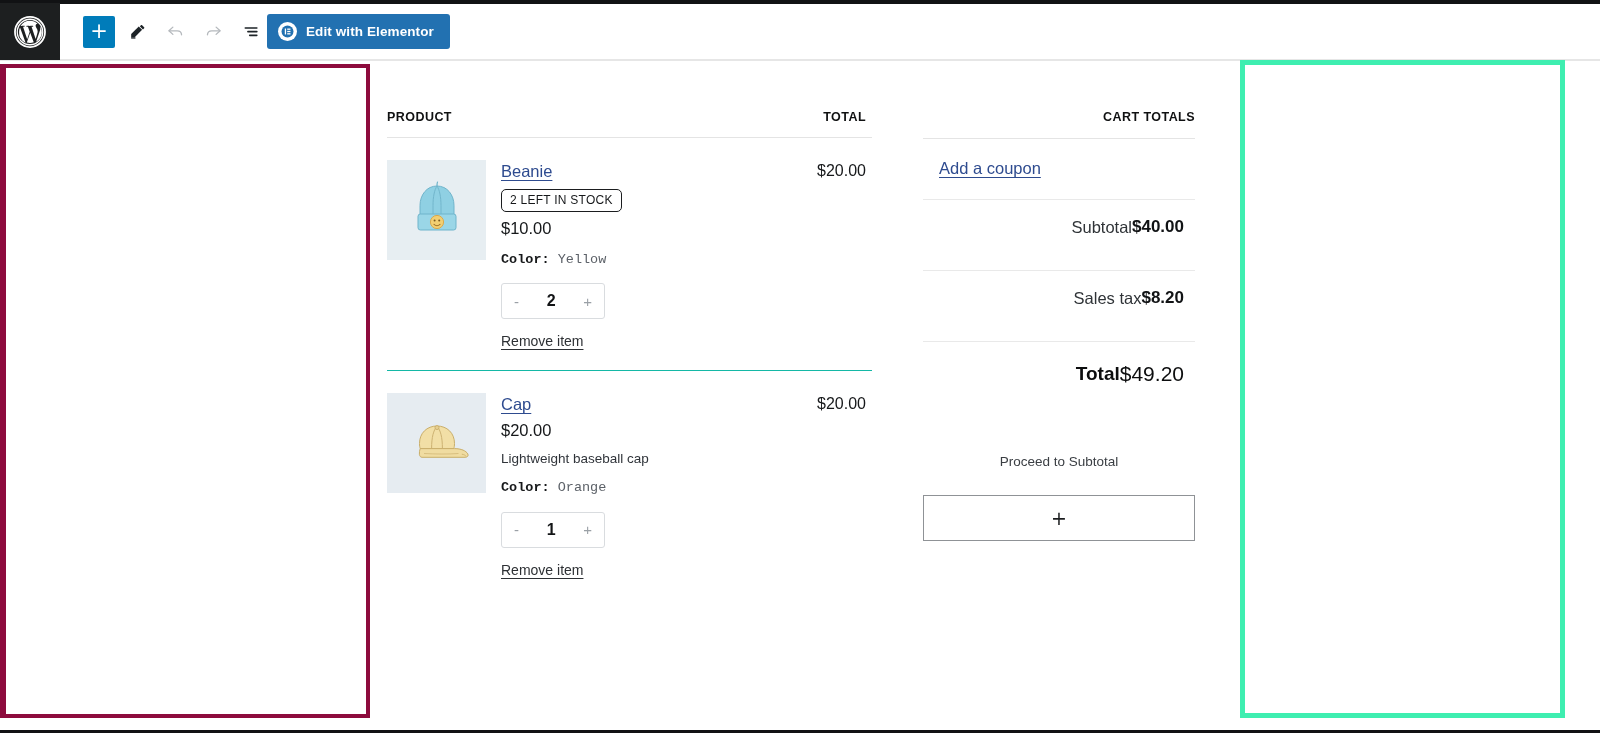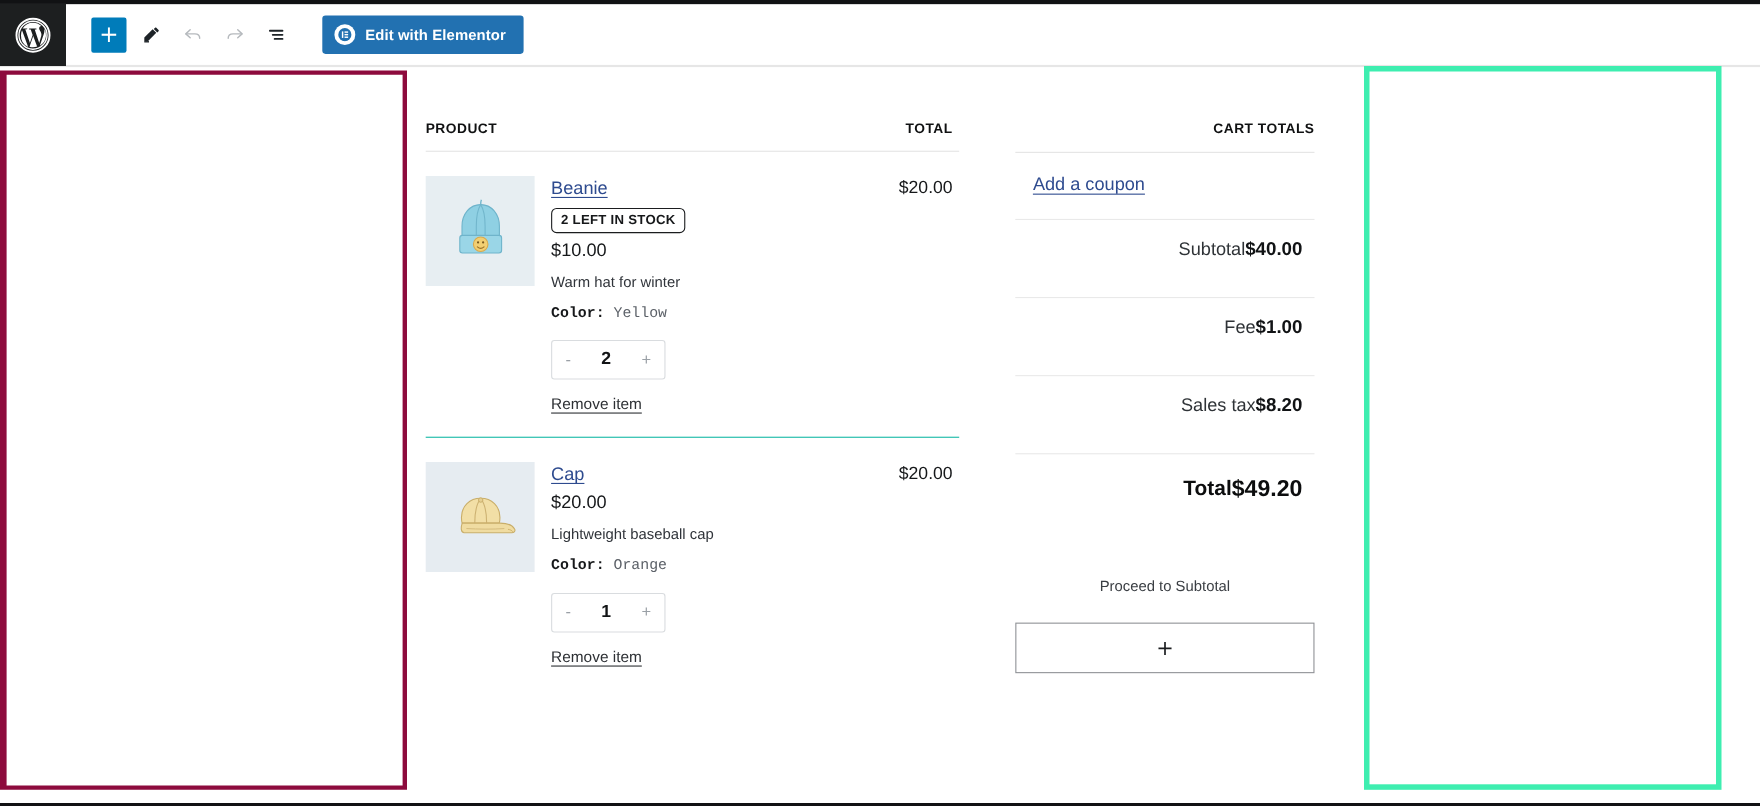--- a/index.html
+++ b/index.html
@@ -35,21 +35,21 @@
     border-radius: 2px; background: transparent; border: none;
   }
   .tbtn.primary { background: #007cba; }
   .tbtn.primary .plus-glyph {
     color: #fff; font-size: 21px; line-height: 1; font-weight: 400;
     font-family: "DejaVu Sans", sans-serif;
   }
   .tbtn svg { display: block; }
 
   .elementor-btn {
-    margin-left: 26px; height: 35px; background: #2271b1; border: none;
+    height: 35px; background: #2271b1; border: none;
     border-radius: 3px; color: #fff; display: flex; align-items: center;
     gap: 9px; padding: 0 16px 0 11px; cursor: pointer;
   }
   .el-badge {
     width: 19px; height: 19px; border-radius: 50%; background: #fff;
     display: flex; align-items: center; justify-content: center; flex: 0 0 19px;
   }
   .el-badge svg { display: block; }
   .elementor-btn .el-label { font-size: 13.5px; font-weight: bold; letter-spacing: .1px; white-space: nowrap; }
 
@@ -88,21 +88,21 @@
   .item-body { flex: 1; padding-left: 15px; padding-top: 2px; }
   .item-top { display: flex; justify-content: space-between; align-items: flex-start; }
   .item-name {
     font-size: 16.5px; color: #2e4b8f; text-decoration: underline;
     text-underline-offset: 2.5px; cursor: pointer; font-weight: 400;
   }
   .item-line-total { font-size: 16px; color: #16181a; padding-right: 6px; white-space: nowrap; }
 
   .stock-badge {
     display: inline-block; margin-top: 8px; border: 1px solid #1b1d1f; border-radius: 5px;
-    padding: 3px 8px 4px 8px; font-size: 12px; font-weight: bold; letter-spacing: .25px;
+    padding: 3px 8px 4px 8px; font-size: 12px; font-weight: normal; letter-spacing: .25px;
     color: #16181a;
   }
   .unit-price { font-size: 16.5px; color: #16181a; margin-top: 7px; }
   .item-desc { font-size: 13.5px; color: #30343a; margin-top: 11px; }
 
   .attrs { margin-top: 12px; }
   .attr { font-size: 13.5px; color: #5c6168; line-height: 1.5; font-family: Liberation Mono, monospace; }
   .attr b { color: #16181a; font-weight: bold; }
 
   .qty-box {
@@ -130,21 +130,21 @@
     text-underline-offset: 2.5px; cursor: pointer;
   }
   .total-row {
     display: flex; justify-content: flex-end; align-items: center;
     padding: 17px 11px 33px 16px; border-bottom: 1px solid #e9e9e9;
   }
   .total-row .tl { font-size: 16.5px; color: #2f3337; }
   .total-row .tv { font-size: 17px; font-weight: bold; color: #111315; }
   .total-row.grand { border-bottom: none; padding-top: 20px; }
   .total-row.grand .tl { font-size: 19px; font-weight: bold; color: #0c0d0e; }
-  .total-row.grand .tv { font-size: 21px; font-weight: bold; color: #0c0d0e; }
+  .total-row.grand .tv { font-size: 21px; font-weight: normal; color: #0c0d0e; }
 
   .checkout-text {
     text-align: center; font-size: 13.5px; color: #3a3e43; margin-top: 35px; cursor: pointer;
   }
   .express-box {
     margin-top: 26px; height: 46px; border: 1px solid #8f9296; background: #fff;
     display: flex; align-items: center; justify-content: center; cursor: pointer;
   }
   .express-box .plus { font-size: 19px; color: #1a1c1e; line-height: 1; font-family: "DejaVu Sans", sans-serif; }
 
@@ -247,21 +247,20 @@
               <path d="M26 47.4c1.8 1.6 4.2 1.6 6 0" fill="none" stroke="#9c7228" stroke-width="1.1" stroke-linecap="round"></path>
             </svg>
           </div>
           <div class="item-body">
             <div class="item-top">
               <a class="item-name">Beanie</a>
               <span class="item-line-total">$20.00</span>
             </div>
             <div><span class="stock-badge">2 LEFT IN STOCK</span></div>
             <div class="unit-price">$10.00</div>
-            <div class="item-desc">Warm hat for winter</div>
             <div class="attrs">
               <div class="attr">
                 <b>Color:</b>
                 <span>Yellow</span>
               </div>
             </div>
             <div class="qty-box">
               <span class="qty-btn">-</span>
               <span class="qty-val">2</span>
               <span class="qty-btn">+</span>
@@ -311,24 +310,20 @@
 
         <div class="coupon-row">
           <a class="coupon-link">Add a coupon</a>
         </div>
 
         <div class="total-row">
           <span class="tl">Subtotal</span>
           <span class="tv">$40.00</span>
         </div>
         <div class="total-row">
-          <span class="tl">Fee</span>
-          <span class="tv">$1.00</span>
-        </div>
-        <div class="total-row">
           <span class="tl">Sales tax</span>
           <span class="tv">$8.20</span>
         </div>
         <div class="total-row grand">
           <span class="tl">Total</span>
           <span class="tv">$49.20</span>
         </div>
 
         <div class="checkout-text">Proceed to Subtotal</div>
 

